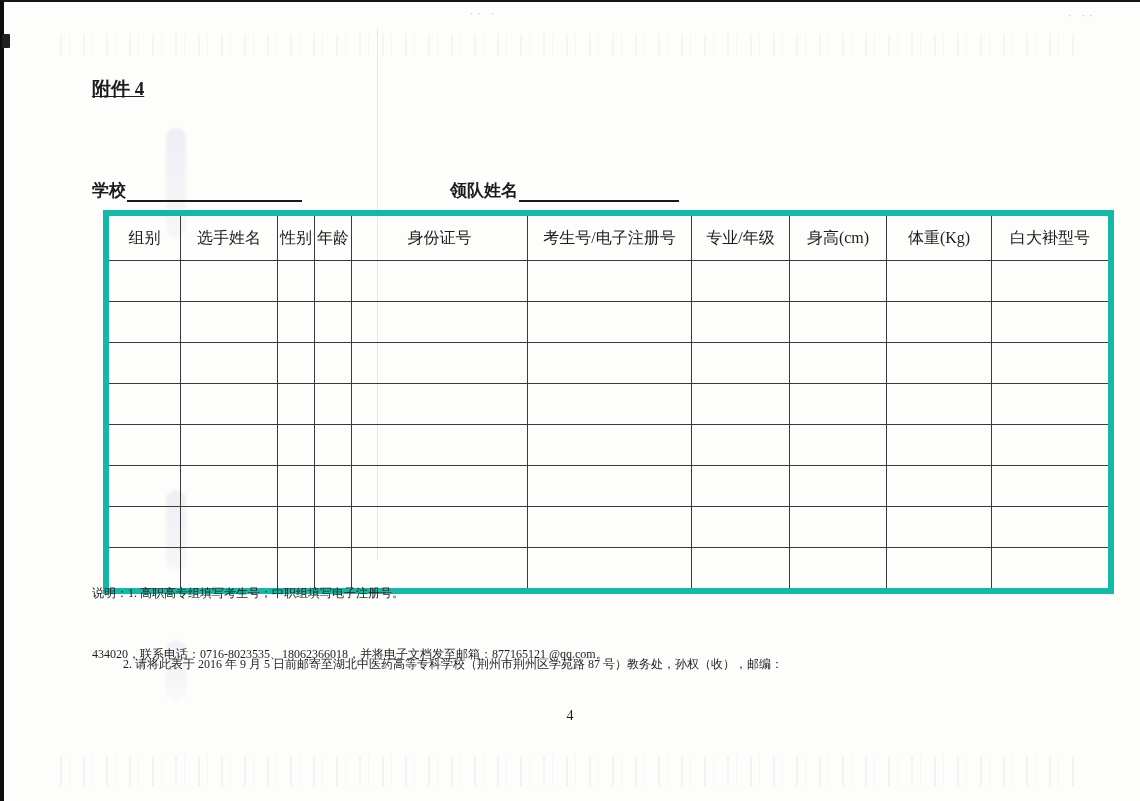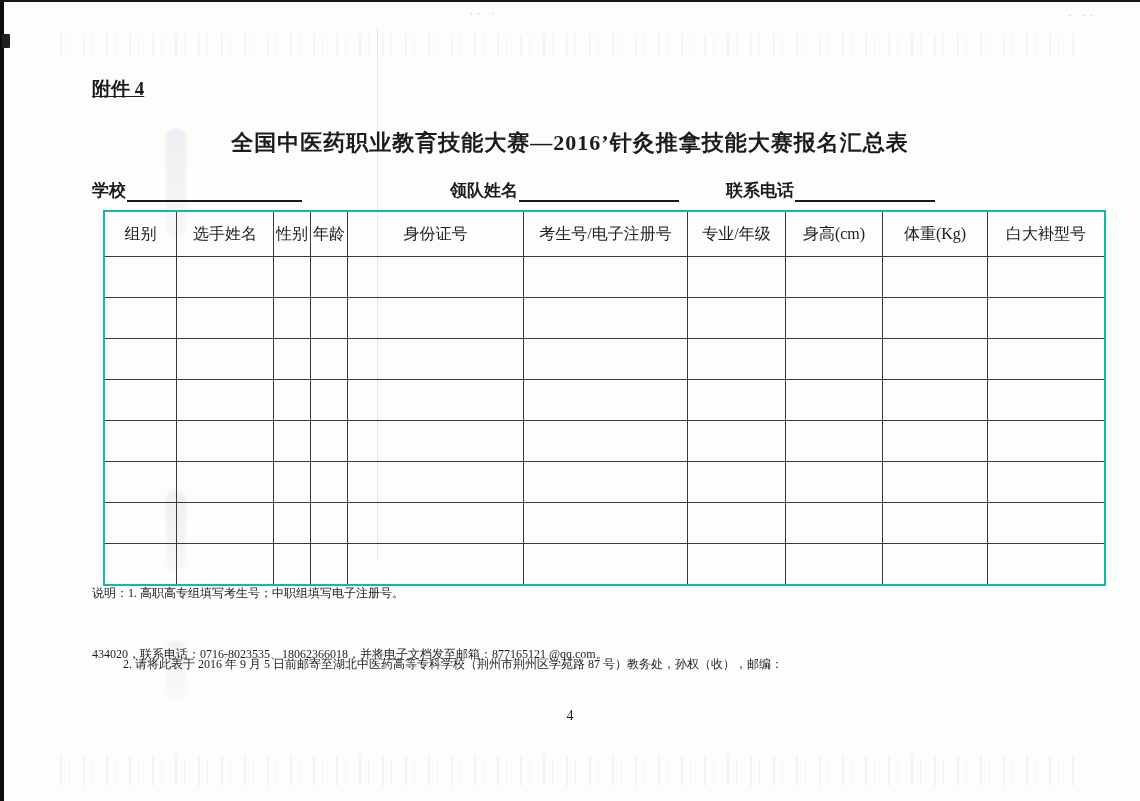--- a/index.html
+++ b/index.html
@@ -71,21 +71,21 @@
     display: inline-block; height: 17px; vertical-align: bottom;
     border-bottom: 2px solid #1a1a1a; margin-left: 1px;
   }
   .blank-school { width: 175px; }
   .blank-leader { width: 160px; }
   .blank-phone  { width: 140px; }
 
   table.reg-table {
     position: absolute; left: 103px; top: 210px;
     width: 950px; border-collapse: collapse; table-layout: fixed;
-    border: 2px solid #14b8a6;
+    border: 6px solid #14b8a6;
     font-size: 16px;
   }
   .reg-table th, .reg-table td {
     border: 1px solid #3a3a3a;
     text-align: center; vertical-align: middle;
     padding: 0 2px;
     font-weight: normal;
     word-break: break-all;
     line-height: 1.25;
   }
@@ -119,26 +119,24 @@
   <div class="scan-mark mark-top-right">· ··</div>
   <div class="bleed-line"></div>
   <div class="bleed-col bleed-a"></div>
   <div class="bleed-col bleed-b"></div>
   <div class="bleed-col bleed-c"></div>
   <div class="noise-band noise-top"></div>
   <div class="noise-band noise-bottom"></div>
 
   <div class="attachment-label">附件 4</div>
 
-  <div class="doc-title">全国中医药职业教育技能大赛—2016’针灸推拿技能大赛报名汇总表</div>
 
   <div class="fields-row">
     <div class="field field-school"><span>学校</span><span class="blank-line blank-school"></span></div>
     <div class="field field-leader"><span>领队姓名</span><span class="blank-line blank-leader"></span></div>
-    <div class="field field-phone"><span>联系电话</span><span class="blank-line blank-phone"></span></div>
   </div>
 
   <table class="reg-table">
     <thead>
       <tr>
           <th class="c0">组别</th>
           <th class="c1">选手姓名</th>
           <th class="c2">性别</th>
           <th class="c3">年龄</th>
           <th class="c4">身份证号</th>

